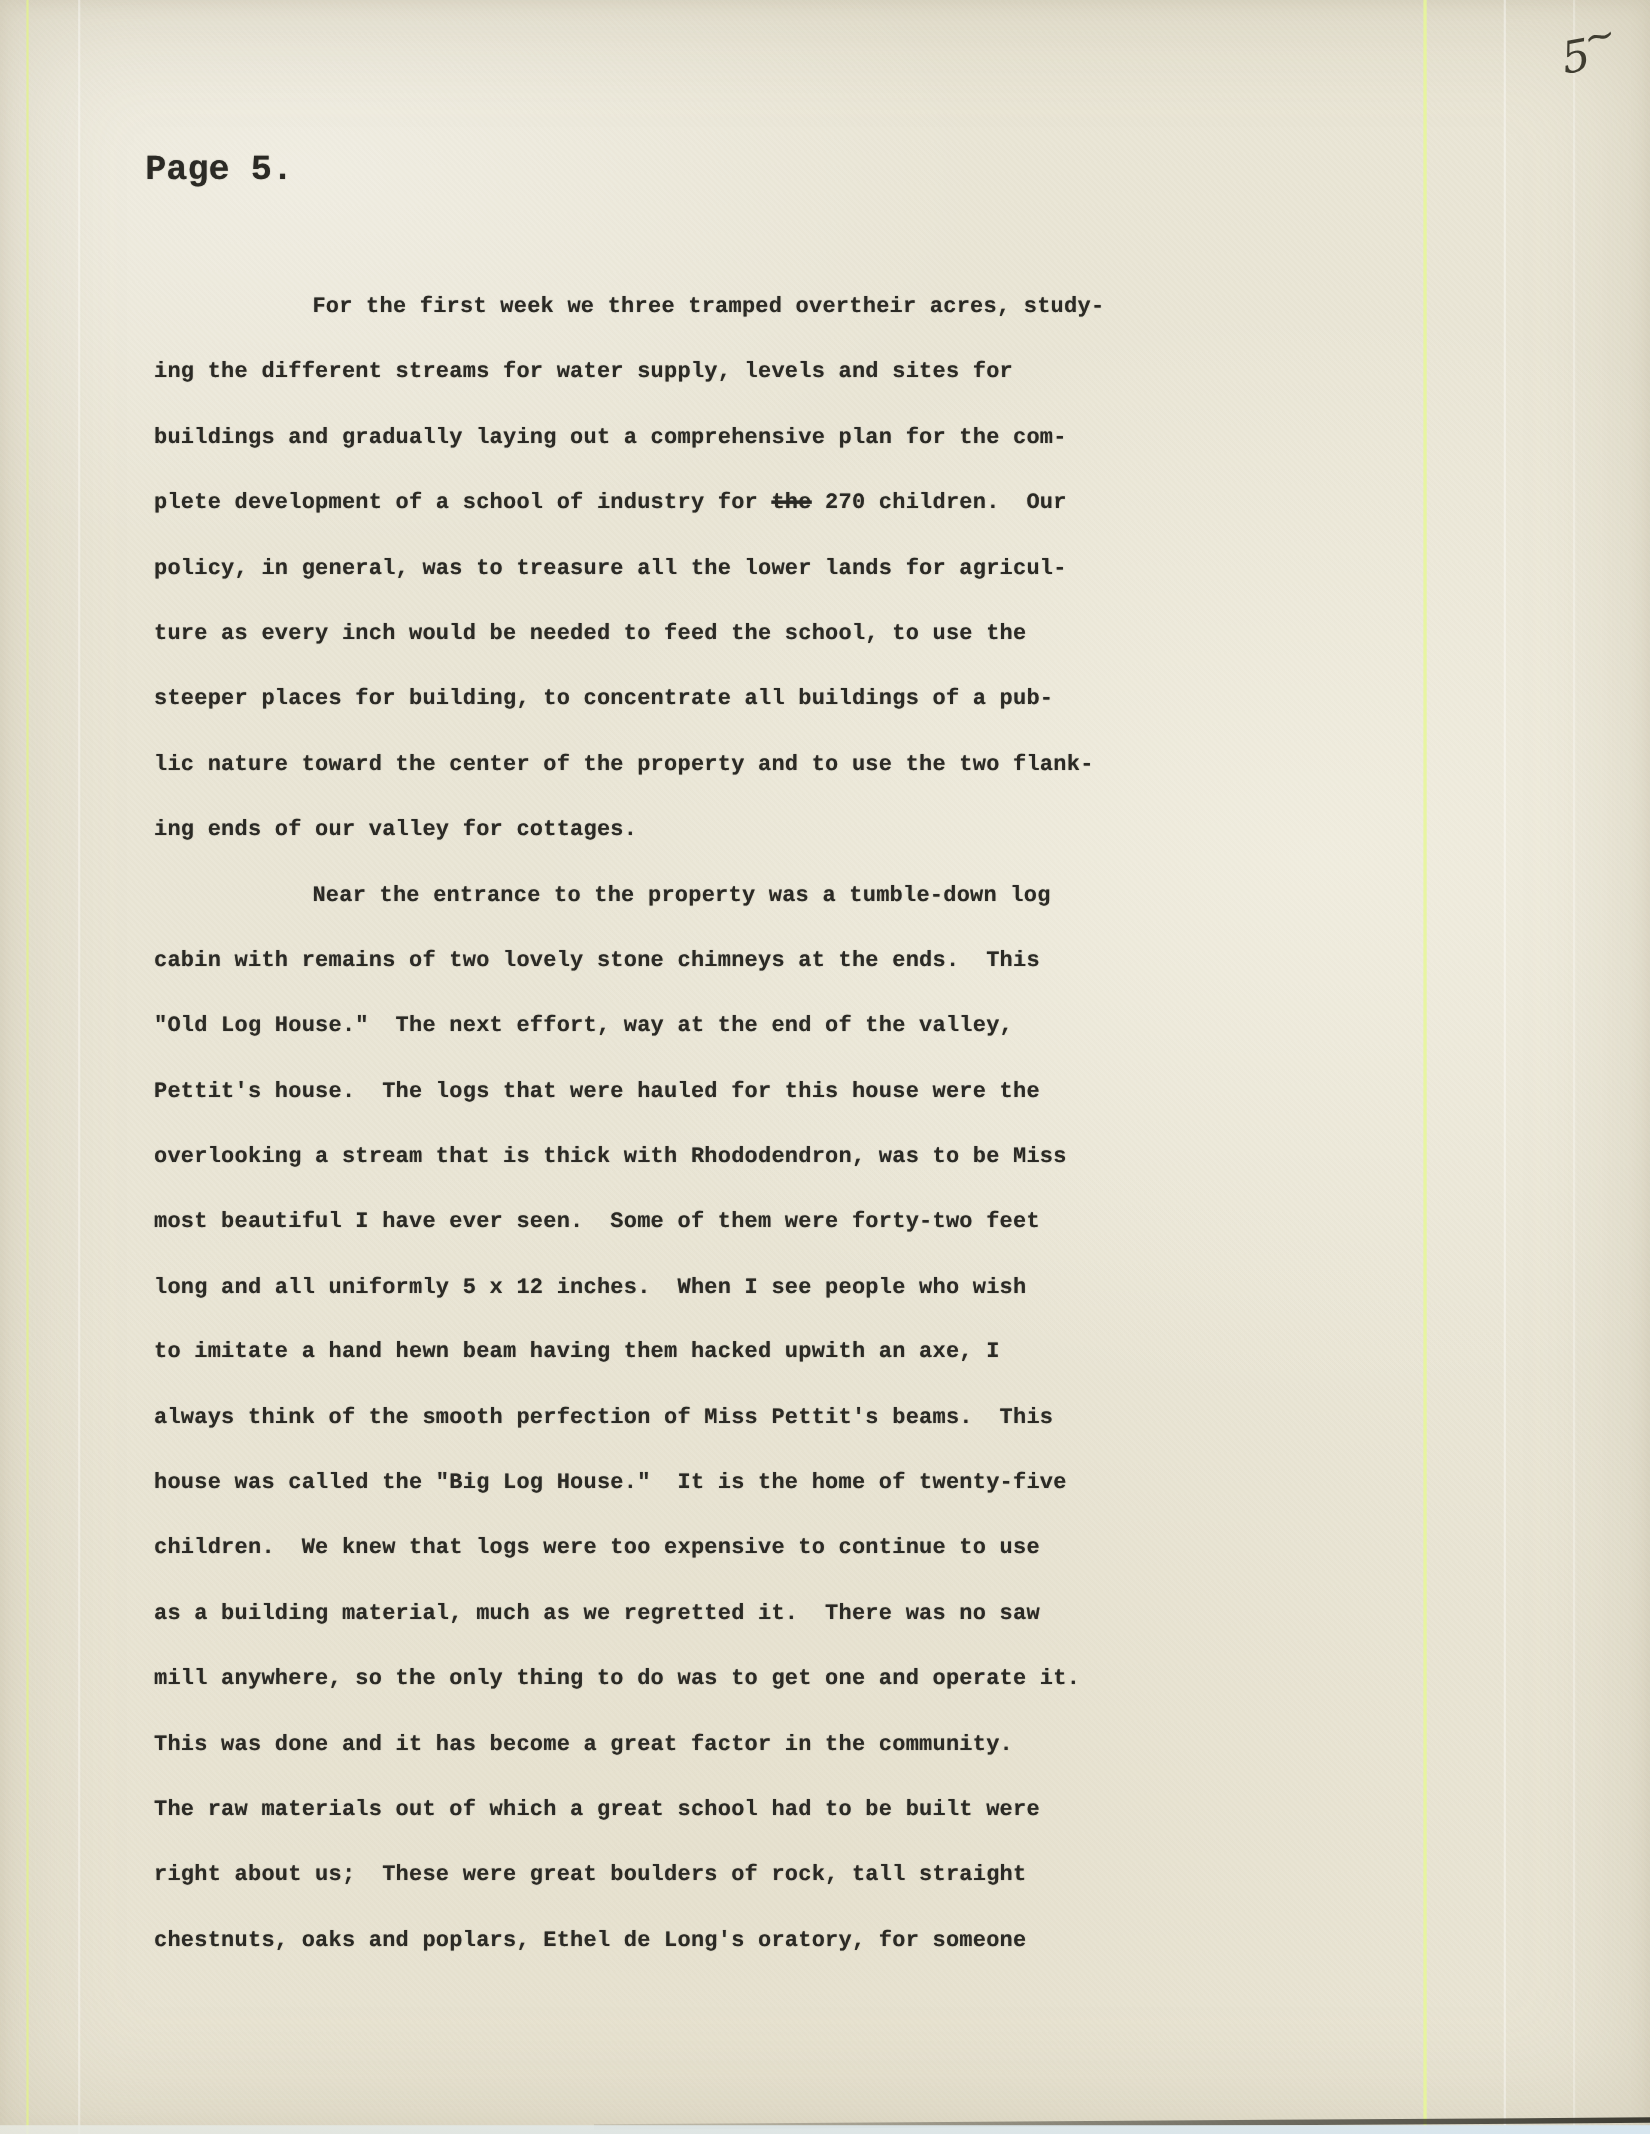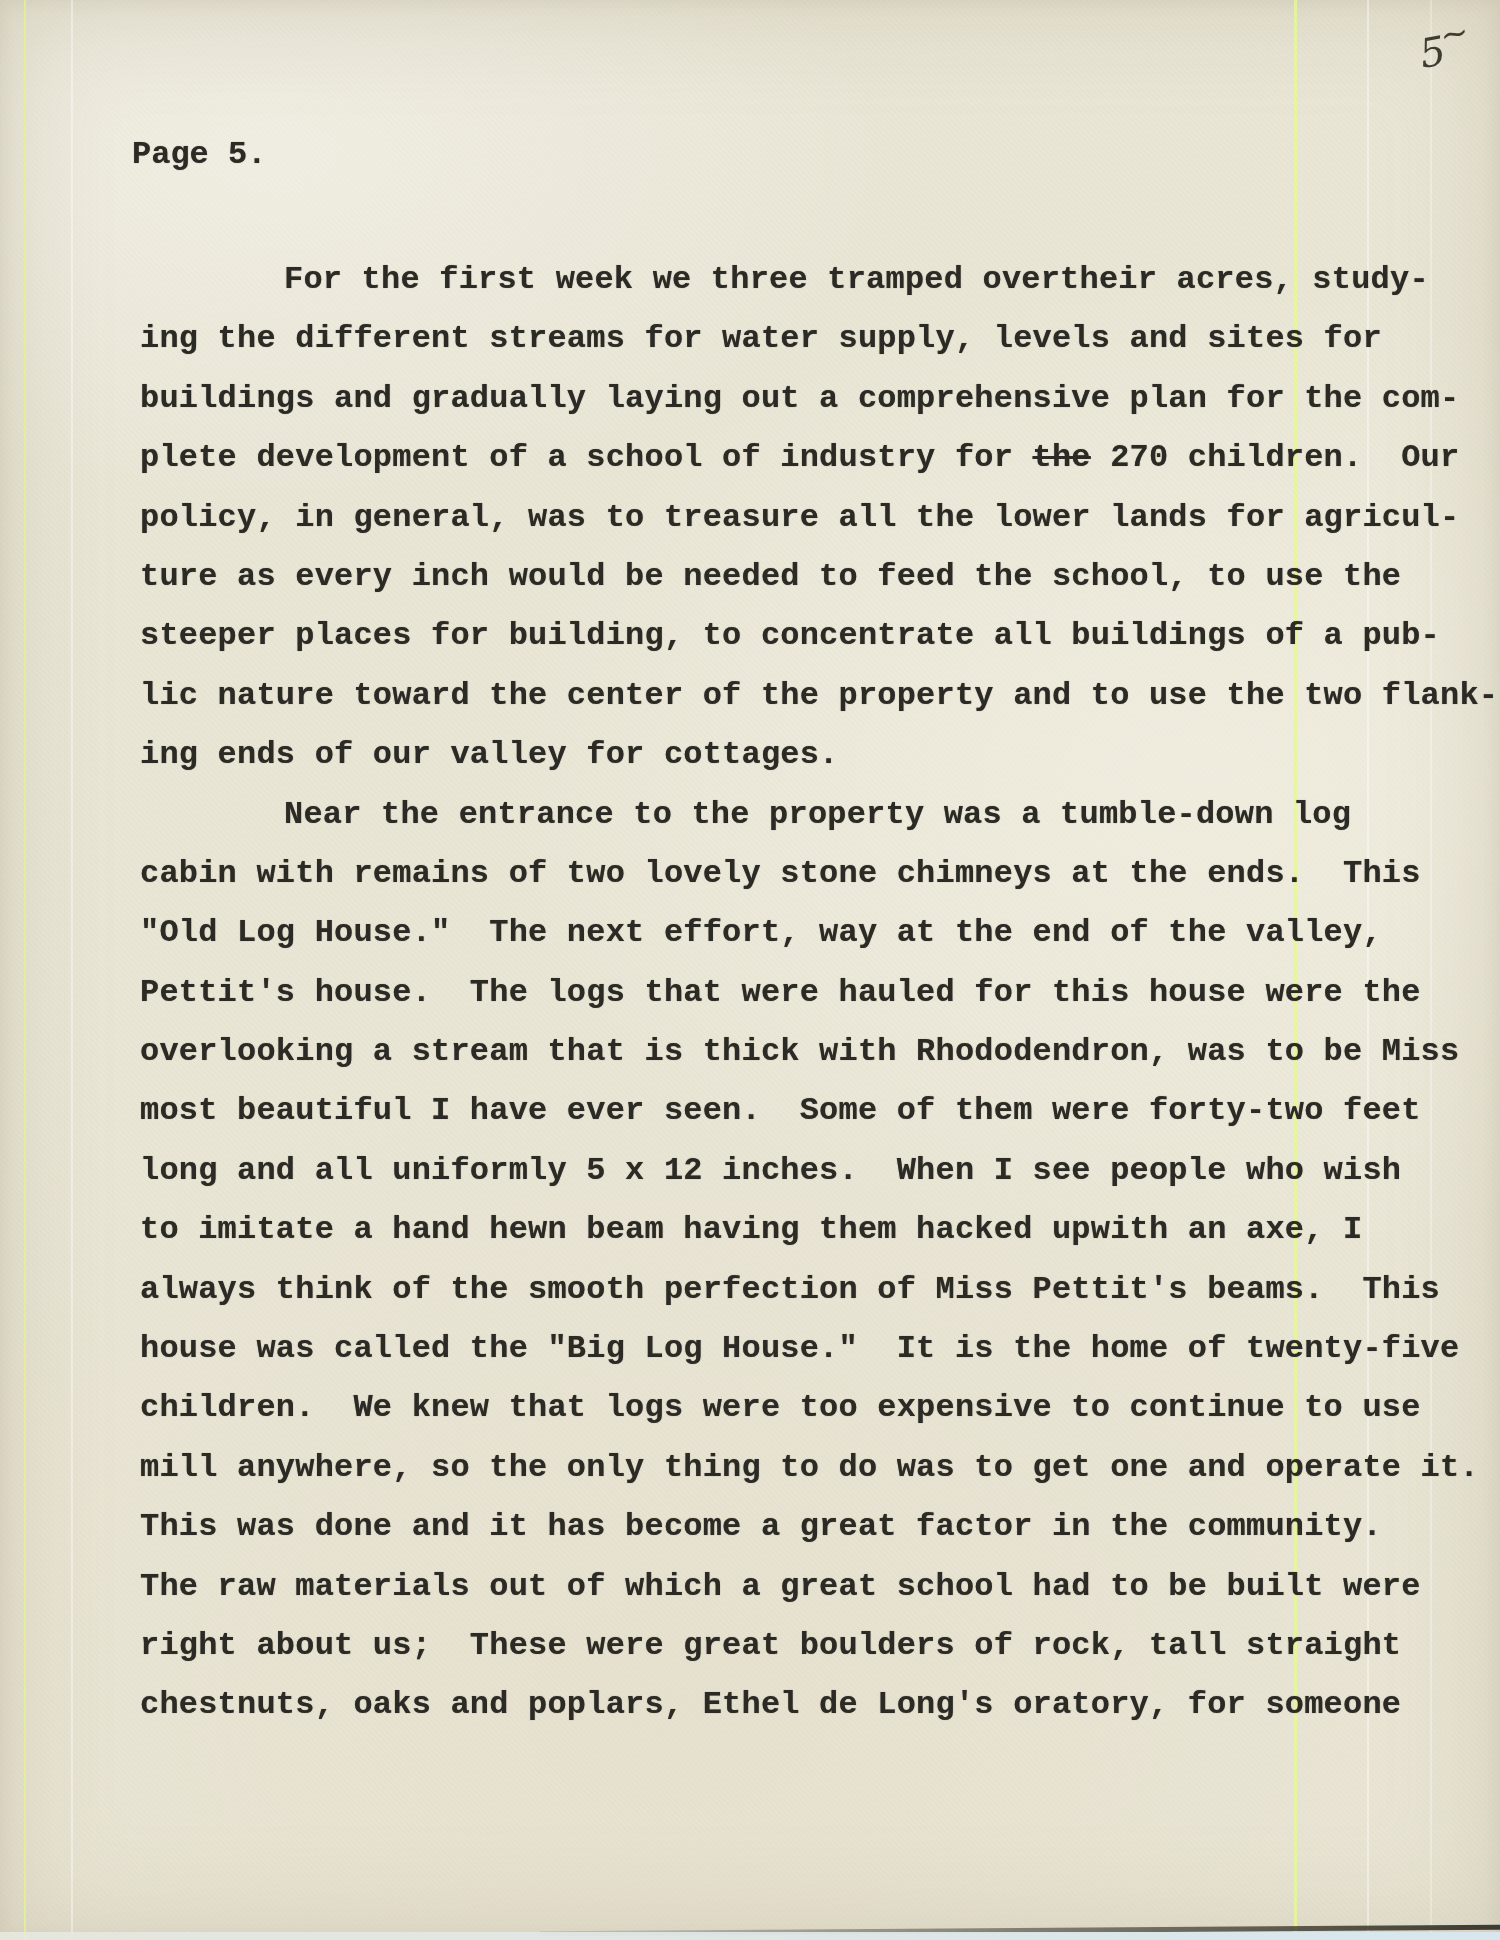--- a/index.html
+++ b/index.html
@@ -61,21 +61,21 @@
   .page-label {
     position: absolute; top: 136px; left: 132px;
     font-size: 32px; white-space: pre;
   }
 
   .text-lines {
     position: absolute; top: 250px; left: 140px; right: 60px;
   }
   .line {
     height: 59.4px; line-height: 59.4px;
-    font-size: 32px; letter-spacing: 0.2px;
+    font-size: 20px; letter-spacing: 0.2px;
     white-space: pre;
   }
   .line.indent { padding-left: 144px; }
   .struck { text-decoration: line-through; text-decoration-thickness: 3px; }
 </style>
 </head>
 <body>
 
 <div class="page">
 
@@ -106,20 +106,21 @@
       <div class="line">cabin with remains of two lovely stone chimneys at the ends.  This</div>
       <div class="line">"Old Log House."  The next effort, way at the end of the valley,</div>
       <div class="line">Pettit's house.  The logs that were hauled for this house were the</div>
       <div class="line">overlooking a stream that is thick with Rhododendron, was to be Miss</div>
       <div class="line">most beautiful I have ever seen.  Some of them were forty-two feet</div>
       <div class="line">long and all uniformly 5 x 12 inches.  When I see people who wish</div>
       <div class="line">to imitate a hand hewn beam having them hacked upwith an axe, I</div>
       <div class="line">always think of the smooth perfection of Miss Pettit's beams.  This</div>
       <div class="line">house was called the "Big Log House."  It is the home of twenty-five</div>
       <div class="line">children.  We knew that logs were too expensive to continue to use</div>
+      <div class="line">as a building material, much as we regretted it.  There was no saw</div>
       <div class="line">mill anywhere, so the only thing to do was to get one and operate it.</div>
       <div class="line">This was done and it has become a great factor in the community.</div>
       <div class="line">The raw materials out of which a great school had to be built were</div>
       <div class="line">right about us;  These were great boulders of rock, tall straight</div>
       <div class="line">chestnuts, oaks and poplars, Ethel de Long's oratory, for someone</div>
     </div>
 
   <div class="bottom-dark"></div>
   <div class="bottom-strip"></div>
 </div>

